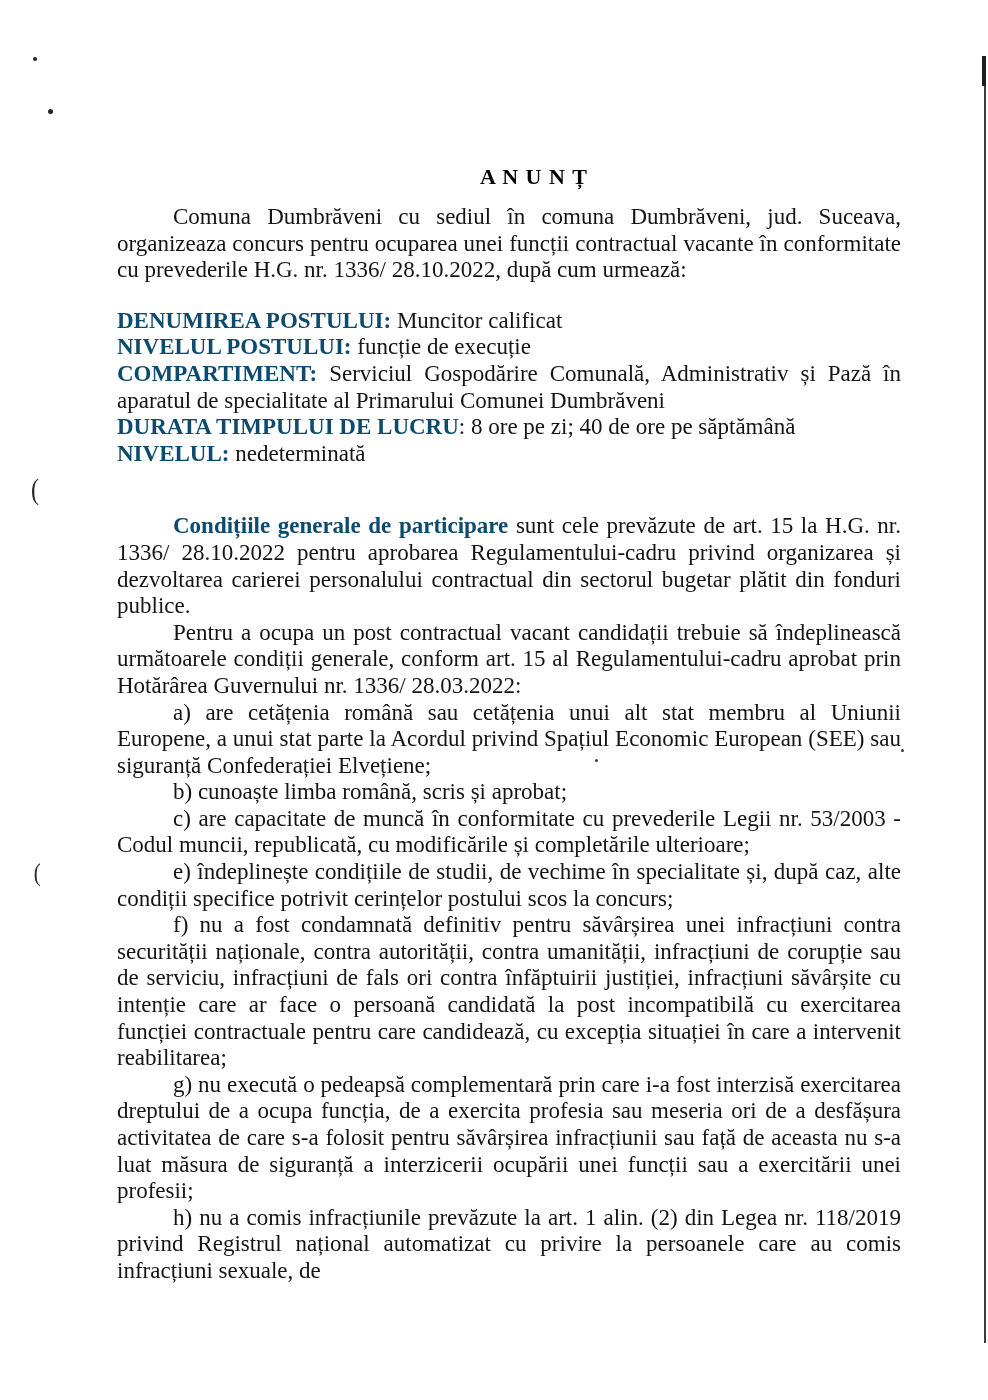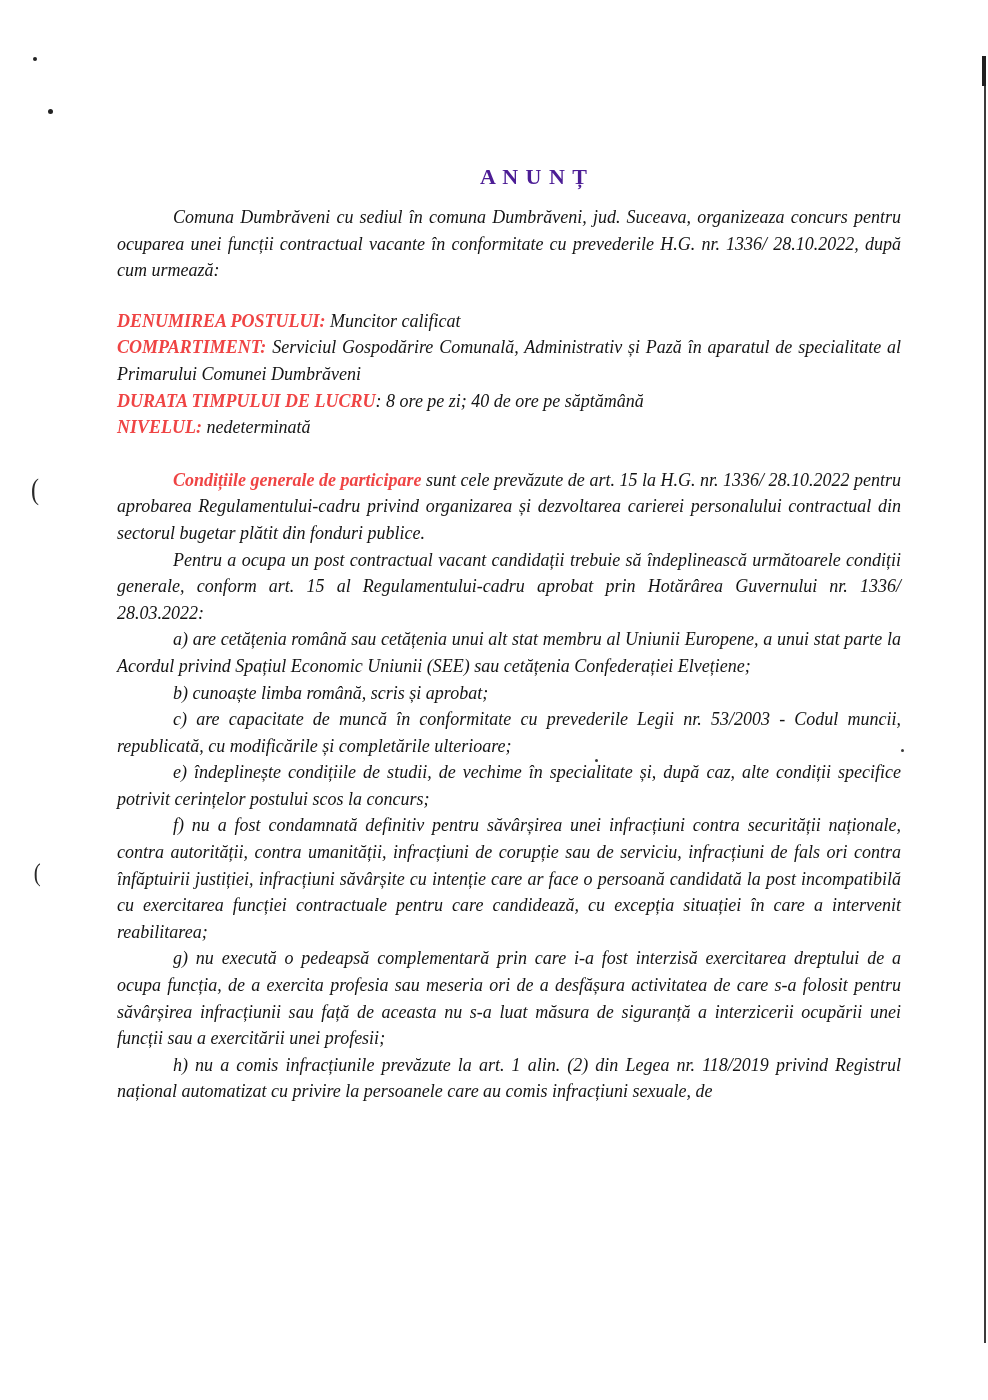--- a/index.html
+++ b/index.html
@@ -20,34 +20,33 @@
   }
 
   .doc-title {
     margin: 0 0 12px 0;
     font-size: 22px;
     line-height: 30px;
     font-weight: bold;
     text-align: center;
     letter-spacing: 1px;
     transform: translateX(25px);
-    color: #4c1d95;
+    color: #000000;
   }
 
   p {
     margin: 0;
-    font-size: 18px;
+    font-size: 23px;
     line-height: 26.6px;
     text-align: justify;
-    font-style: italic;
   }
   .indent { text-indent: 56px; }
   .details { margin-top: 24px; }
-  .sect { margin-top: 26px; }
-  strong { font-weight: bold; color: #ef4444; }
+  .sect { margin-top: 46px; }
+  strong { font-weight: bold; color: #0c4a6e; }
 
   
   .speck {
     position: absolute;
     background: #222;
     border-radius: 50%;
   }
   #speck1 { left: 33px;  top: 57px;  width: 4px; height: 4px; }
   #speck2 { left: 48px;  top: 109px; width: 5px; height: 5px; }
   #speck3 { left: 595px; top: 759px; width: 3px; height: 3px; background:#3a3a3a; }
@@ -92,28 +91,29 @@
   <div class="edge-blob"></div>
 
   <div class="page">
 
     <h1 class="doc-title">A N U N Ț</h1>
 
     <p class="indent">Comuna Dumbrăveni cu sediul în comuna Dumbrăveni, jud. Suceava, organizeaza concurs pentru ocuparea unei funcții contractual vacante în conformitate cu prevederile H.G. nr. 1336/ 28.10.2022, după cum urmează:</p>
 
     <div class="details">
       <p><strong>DENUMIREA POSTULUI:</strong><span> Muncitor calificat</span></p>
+      <p><strong>NIVELUL POSTULUI:</strong><span> funcție de execuție</span></p>
       <p><strong>COMPARTIMENT:</strong><span> Serviciul Gospodărire Comunală, Administrativ și Pază în aparatul de specialitate al Primarului Comunei Dumbrăveni</span></p>
       <p><strong>DURATA TIMPULUI DE LUCRU</strong><span>: 8 ore pe zi; 40 de ore pe săptămână</span></p>
       <p><strong>NIVELUL:</strong><span> nedeterminată</span></p>
     </div>
 
     <p class="indent sect"><strong>Condițiile generale de participare</strong><span> sunt cele prevăzute de art. 15 la H.G. nr. 1336/ 28.10.2022 pentru aprobarea Regulamentului-cadru privind organizarea și dezvoltarea carierei personalului contractual din sectorul bugetar plătit din fonduri publice.</span></p>
     <p class="indent">Pentru a ocupa un post contractual vacant candidații trebuie să îndeplinească următoarele condiții generale, conform art. 15 al Regulamentului-cadru aprobat prin Hotărârea Guvernului nr. 1336/ 28.03.2022:</p>
-    <p class="indent">a) are cetățenia română sau cetățenia unui alt stat membru al Uniunii Europene, a unui stat parte la Acordul privind Spațiul Economic Uniunii (SEE) sau cetățenia Confederației Elvețiene;</p>
+    <p class="indent">a) are cetățenia română sau cetățenia unui alt stat membru al Uniunii Europene, a unui stat parte la Acordul privind Spațiul Economic European (SEE) sau siguranță Confederației Elvețiene;</p>
     <p class="indent">b) cunoaște limba română, scris și aprobat;</p>
     <p class="indent">c) are capacitate de muncă în conformitate cu prevederile Legii nr. 53/2003 - Codul muncii, republicată, cu modificările și completările ulterioare;</p>
     <p class="indent">e) îndeplinește condițiile de studii, de vechime în specialitate și, după caz, alte condiții specifice potrivit cerințelor postului scos la concurs;</p>
     <p class="indent">f) nu a fost condamnată definitiv pentru săvârșirea unei infracțiuni contra securității naționale, contra autorității, contra umanității, infracțiuni de corupție sau de serviciu, infracțiuni de fals ori contra înfăptuirii justiției, infracțiuni săvârșite cu intenție care ar face o persoană candidată la post incompatibilă cu exercitarea funcției contractuale pentru care candidează, cu excepția situației în care a intervenit reabilitarea;</p>
     <p class="indent">g) nu execută o pedeapsă complementară prin care i-a fost interzisă exercitarea dreptului de a ocupa funcția, de a exercita profesia sau meseria ori de a desfășura activitatea de care s-a folosit pentru săvârșirea infracțiunii sau față de aceasta nu s-a luat măsura de siguranță a interzicerii ocupării unei funcții sau a exercitării unei profesii;</p>
     <p class="indent">h) nu a comis infracțiunile prevăzute la art. 1 alin. (2) din Legea nr. 118/2019 privind Registrul național automatizat cu privire la persoanele care au comis infracțiuni sexuale, de</p>
 
   </div>
 </div>
 

